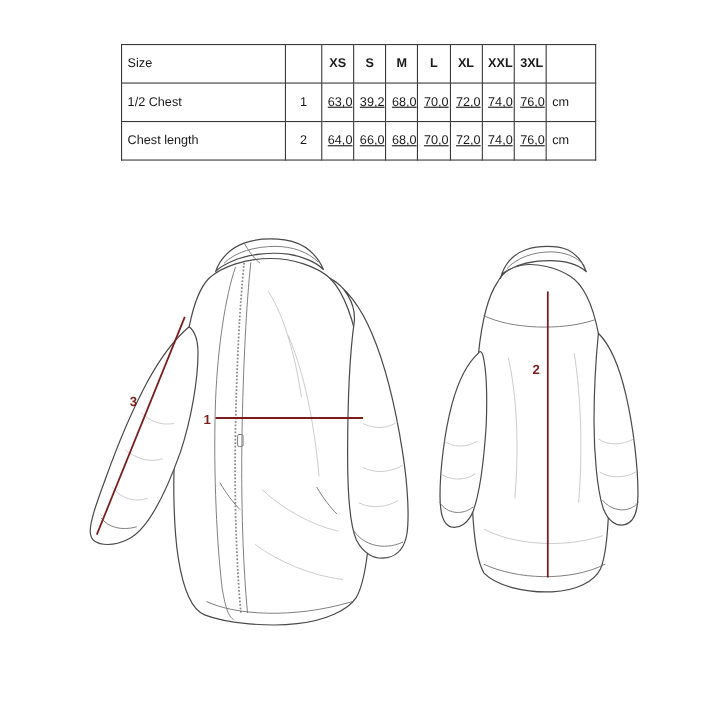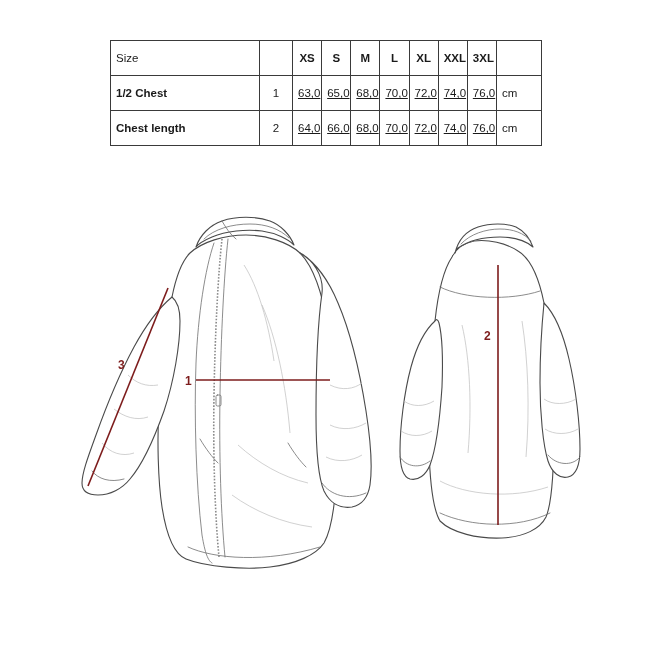--- a/index.html
+++ b/index.html
@@ -32,21 +32,21 @@
     border: 1px solid #3a3a3a;
     height: 34px;
     font-size: 11.5px;
     padding: 0 5px;
     vertical-align: middle;
     background: #fff;
   }
   td.label-cell {
     width: 138px;
     text-align: left;
-    font-weight: bold;
+    font-weight: normal;
     padding-left: 7px;
   }
   td.label-cell.plain { font-weight: normal; }
   td.num-cell {
     width: 22px;
     text-align: center;
     font-weight: normal;
   }
   td.size-head {
     text-align: center;
@@ -124,21 +124,21 @@
         <td class="size-head">XL</td>
         <td class="size-head">XXL</td>
         <td class="size-head">3XL</td>
         <td class="unit-cell"></td>
       </tr>
 
       <tr>
         <td class="label-cell">1/2 Chest</td>
         <td class="num-cell">1</td>
         <td class="val-cell">63,0</td>
-        <td class="val-cell">65,0</td>
+        <td class="val-cell">39,2</td>
         <td class="val-cell">68,0</td>
         <td class="val-cell">70,0</td>
         <td class="val-cell">72,0</td>
         <td class="val-cell">74,0</td>
         <td class="val-cell">76,0</td>
         <td class="unit-cell">cm</td>
       </tr>
 
       <tr>
         <td class="label-cell">Chest length</td>

